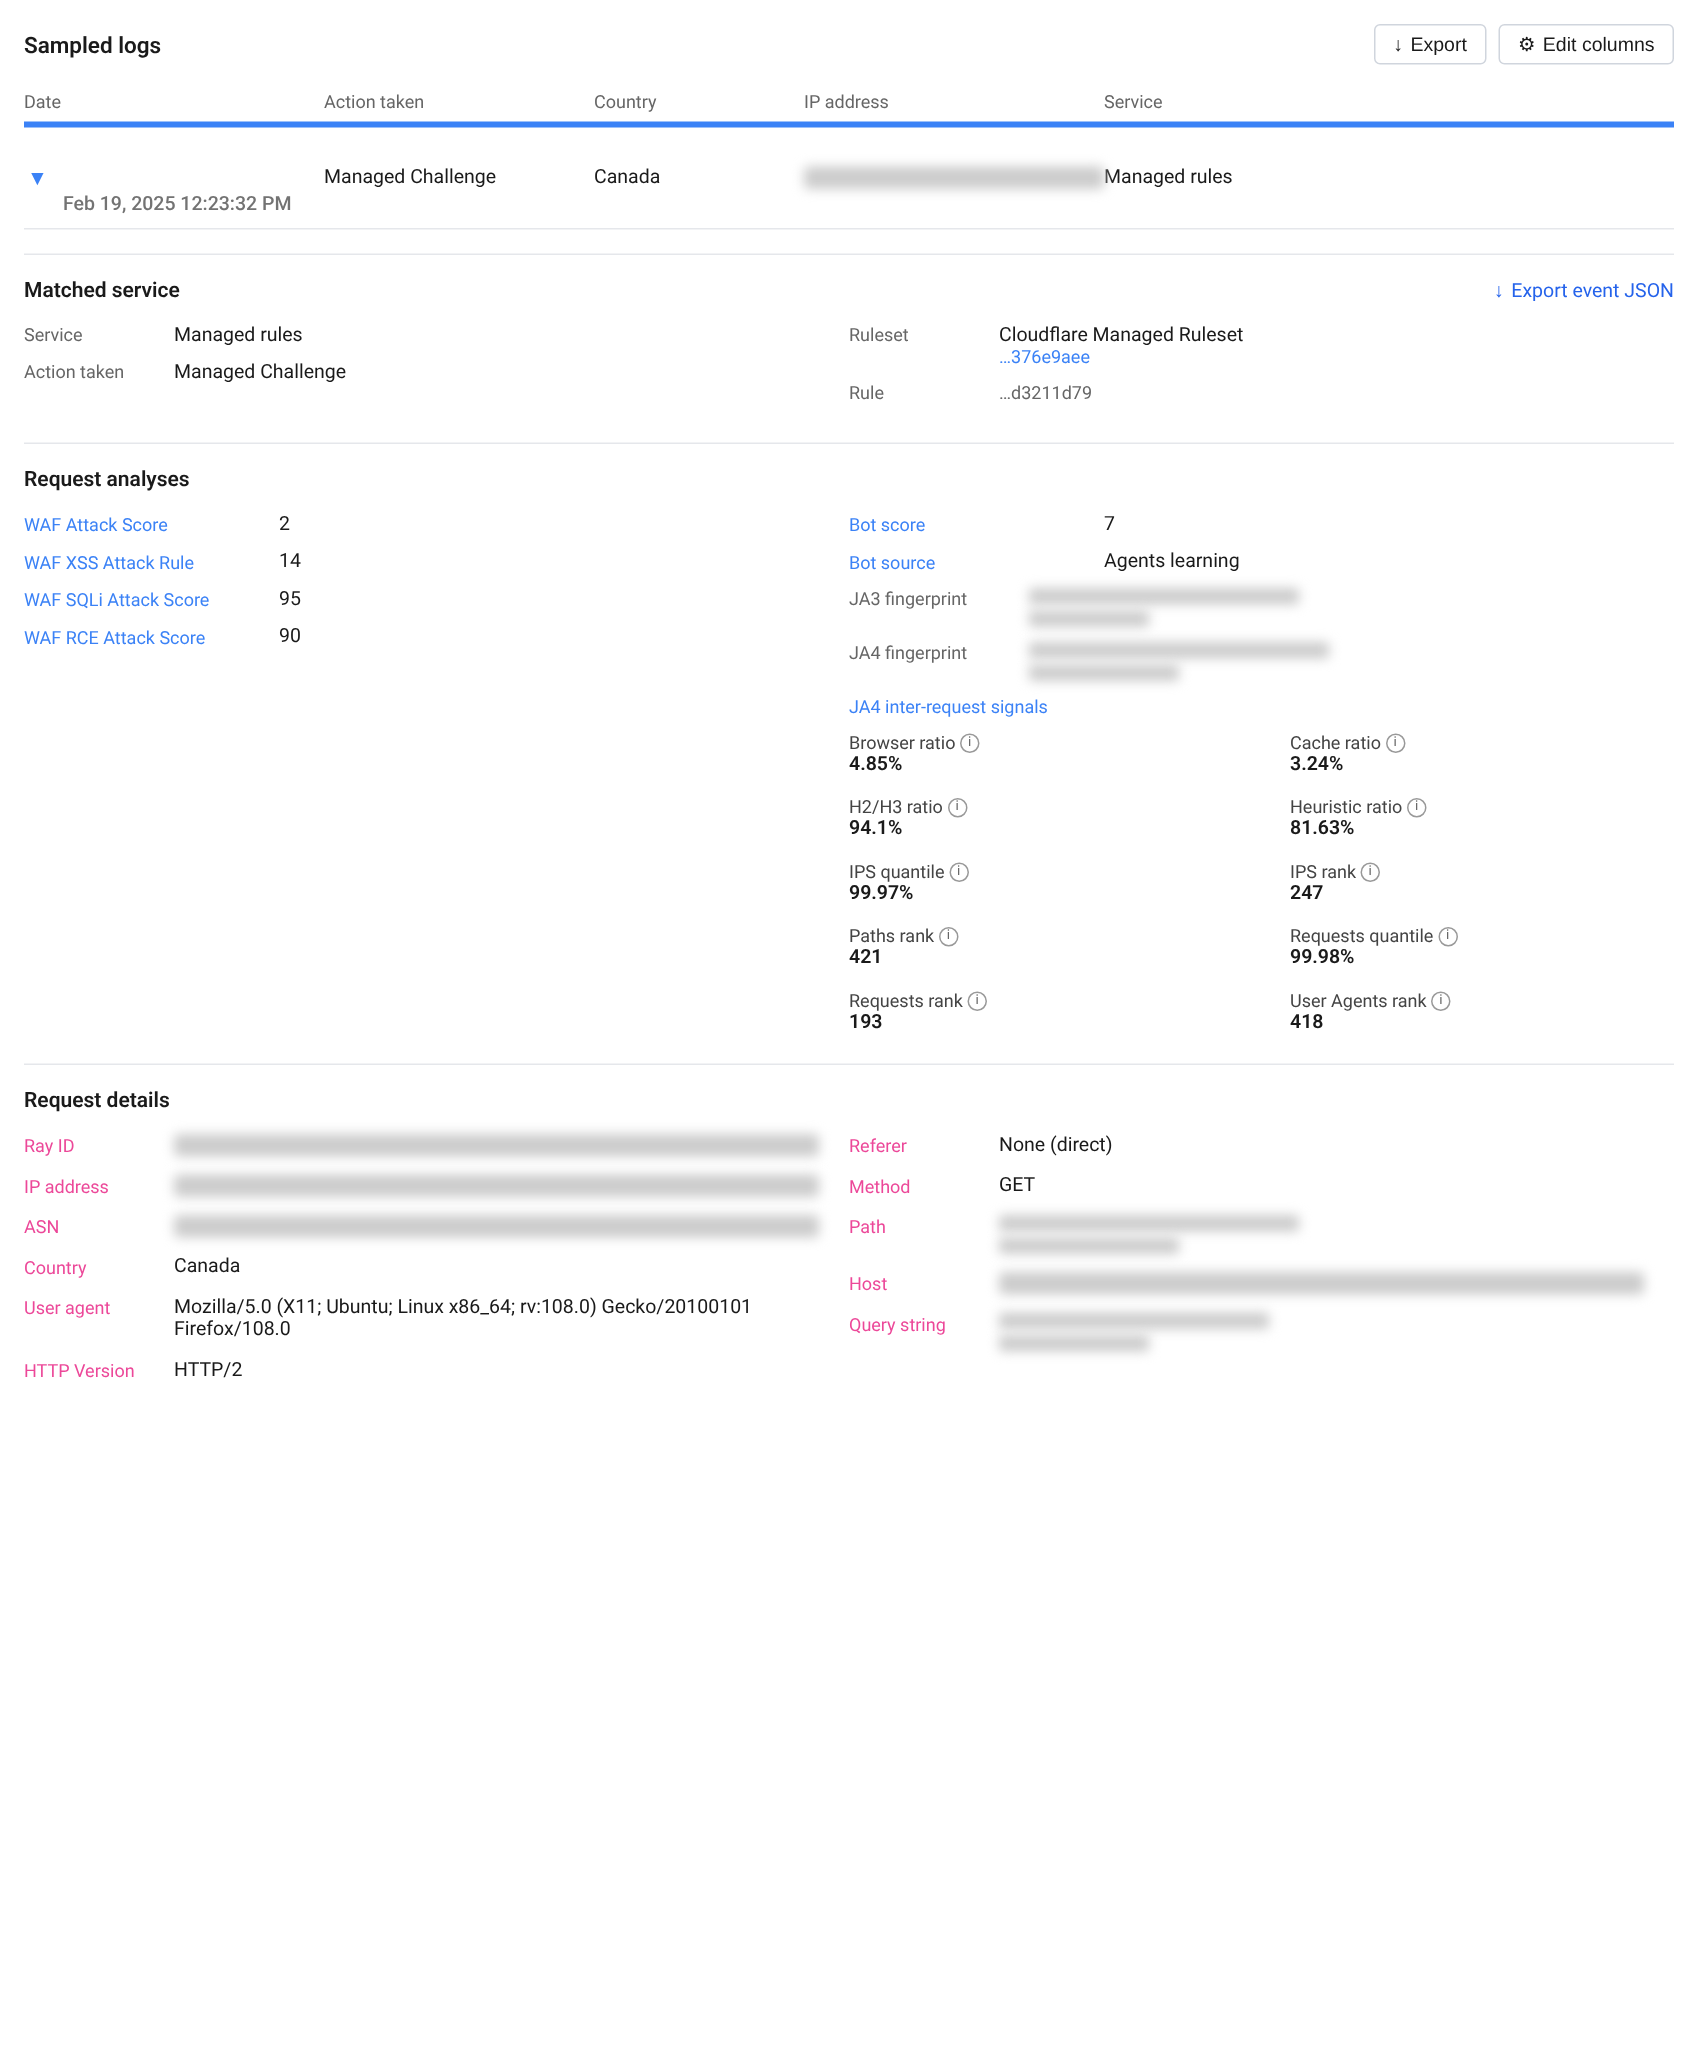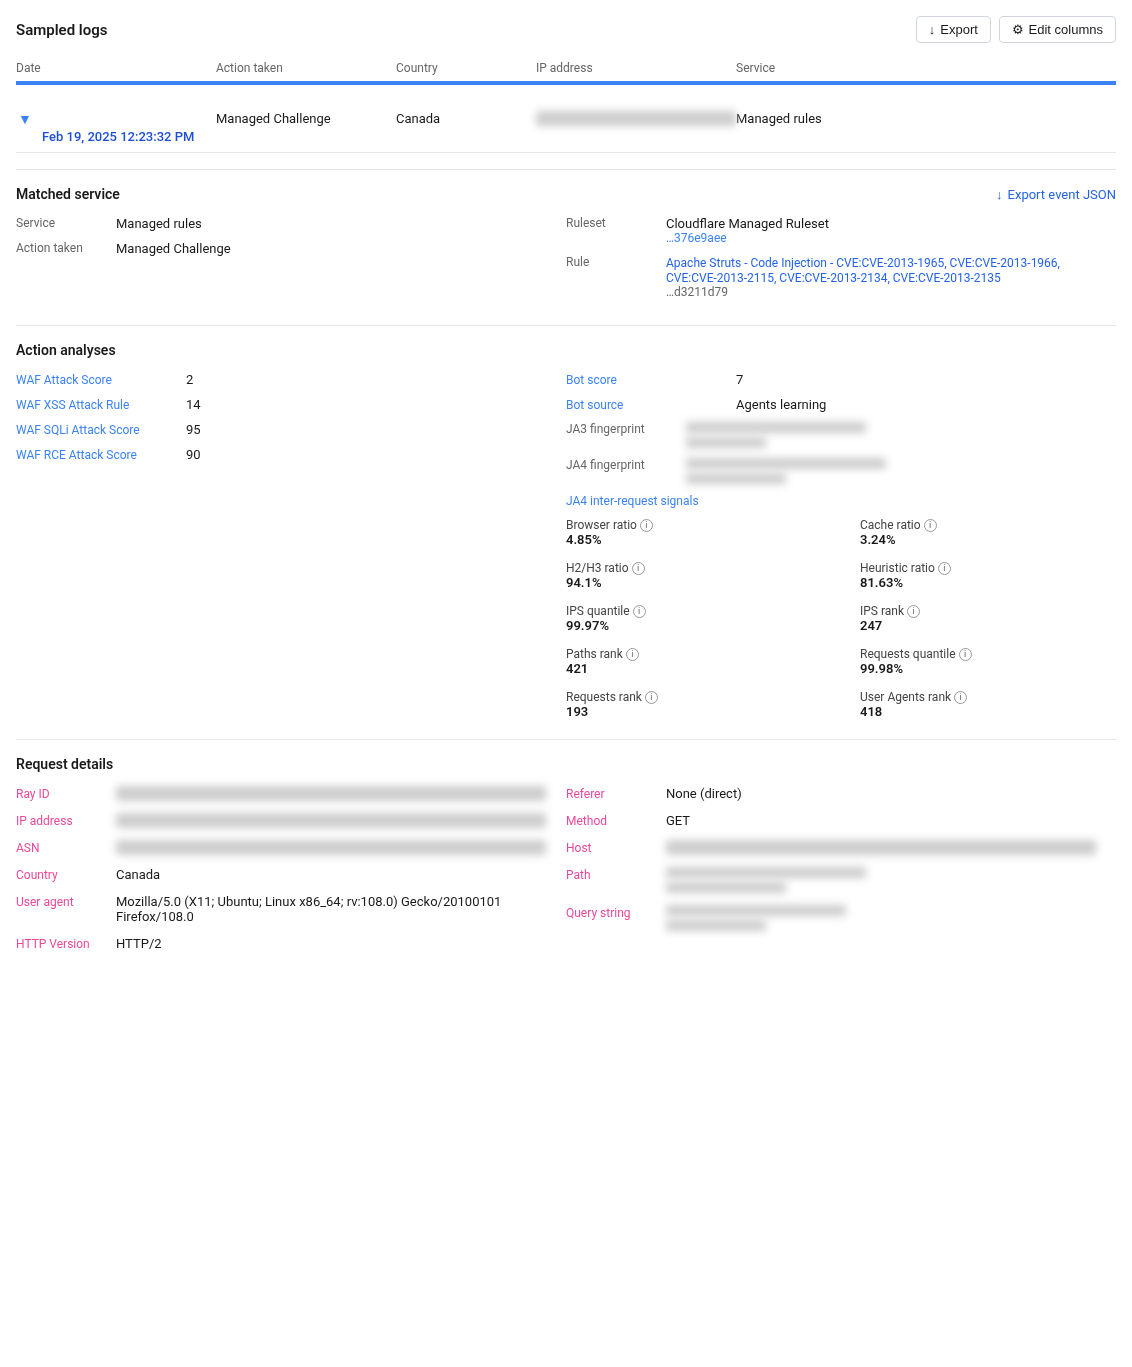--- a/index.html
+++ b/index.html
@@ -60,21 +60,21 @@
     .chevron-down {
       width: 18px;
       height: 18px;
       display: flex;
       align-items: center;
       justify-content: center;
       color: #3b82f6;
       font-size: 14px;
     }
     .date-link {
-      color: #1d4ed8;
+      color: #737373;
       font-weight: 500;
       font-size: 13px;
       text-decoration: none;
       margin-top: 36px;
     }
 
     
     .section {
       margin-top: 16px;
       padding-top: 16px;
@@ -284,31 +284,30 @@
       <div class="info-row">
         <span class="info-label">Ruleset</span>
         <div>
           <div style="font-size:13px;">Cloudflare Managed Ruleset</div>
           <div style="font-size:12px; color:#3b82f6;">…376e9aee</div>
         </div>
       </div>
       <div class="info-row">
         <span class="info-label">Rule</span>
         <div>
-          <a class="rule-link" href="#">Apache Struts - Code Injection - CVE:CVE-2013-1965, CVE:CVE-2013-1966, CVE:CVE-2013-2115, CVE:CVE-2013-2134, CVE:CVE-2013-2135</a>
           <div style="font-size:12px; color:#666;">…d3211d79</div>
         </div>
       </div>
     </div>
   </div>
 </div>
 
 <div class="section">
   <div class="section-header">
-    <span class="section-title">Action analyses</span>
+    <span class="section-title">Request analyses</span>
   </div>
   <div class="analyses-grid">
 
     <div class="left-analysis">
       <div class="analysis-row">
         <span class="analysis-label">WAF Attack Score</span>
         <span class="analysis-value">2</span>
       </div>
       <div class="analysis-row">
         <span class="analysis-label">WAF XSS Attack Rule</span>
@@ -467,31 +466,31 @@
     <div class="detail-col">
       <div class="detail-row">
         <span class="detail-label">Referer</span>
         <span class="detail-value">None (direct)</span>
       </div>
       <div class="detail-row">
         <span class="detail-label">Method</span>
         <span class="detail-value">GET</span>
       </div>
       <div class="detail-row">
-        <span class="detail-label">Host</span>
-        <span class="detail-value blurred">example.cloudflare.com</span>
-      </div>
-      <div class="detail-row">
         <span class="detail-label">Path</span>
         <div class="detail-value">
           <div class="blurred" style="width:200px; height:11px; margin-bottom:4px; border-radius:2px;"></div>
           <div class="blurred" style="width:120px; height:11px; border-radius:2px;"></div>
         </div>
       </div>
       <div class="detail-row">
+        <span class="detail-label">Host</span>
+        <span class="detail-value blurred">example.cloudflare.com</span>
+      </div>
+      <div class="detail-row">
         <span class="detail-label">Query string</span>
         <div class="detail-value">
           <div class="blurred" style="width:180px; height:11px; margin-bottom:4px; border-radius:2px;"></div>
           <div class="blurred" style="width:100px; height:11px; border-radius:2px;"></div>
         </div>
       </div>
     </div>
   </div>
 </div>
 

